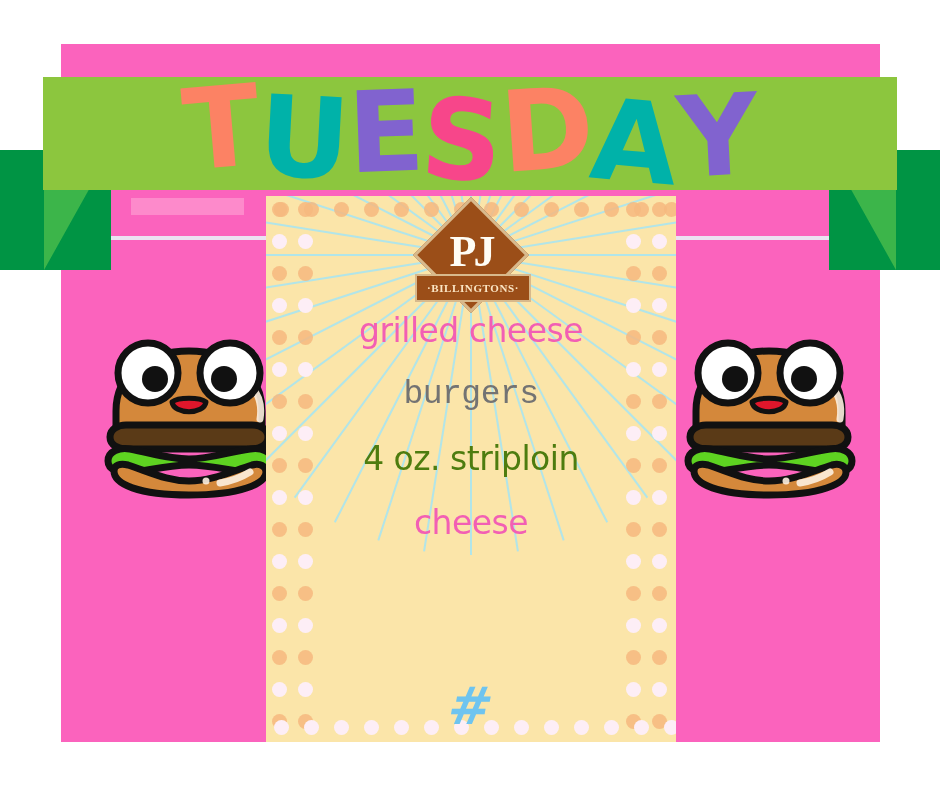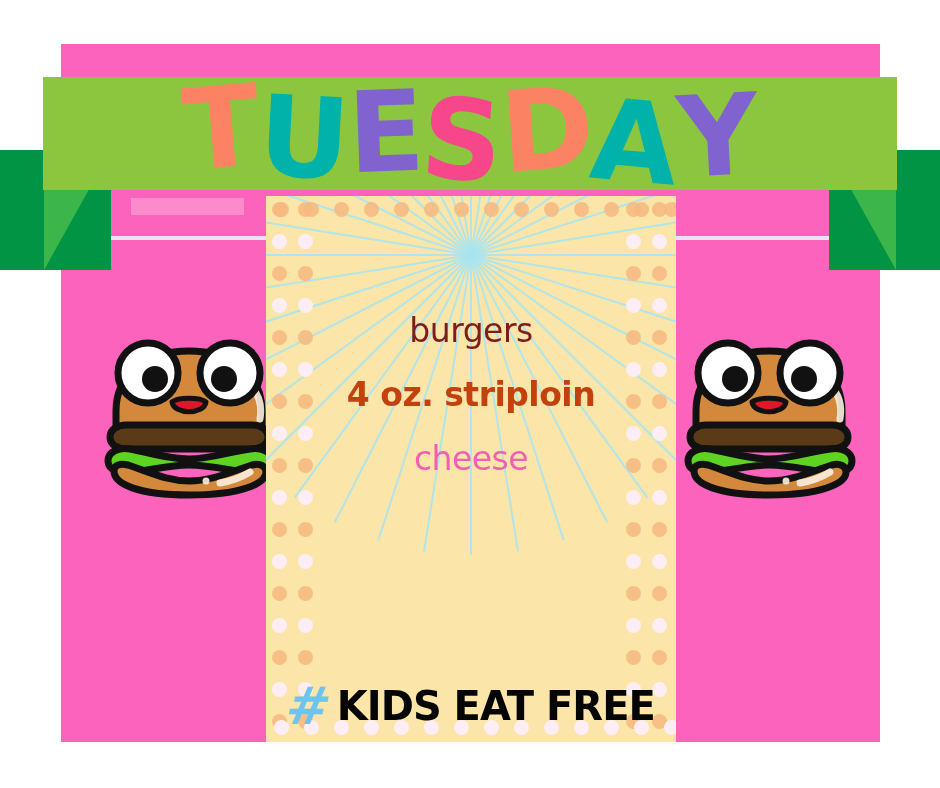--- a/index.html
+++ b/index.html
@@ -281,27 +281,34 @@
           <div class="dot-w" style="left: 188px; top: 2px;"></div>
           <div class="dot-w" style="left: 218px; top: 2px;"></div>
           <div class="dot-w" style="left: 248px; top: 2px;"></div>
           <div class="dot-w" style="left: 278px; top: 2px;"></div>
           <div class="dot-w" style="left: 308px; top: 2px;"></div>
           <div class="dot-w" style="left: 338px; top: 2px;"></div>
           <div class="dot-w" style="left: 368px; top: 2px;"></div>
           <div class="dot-w" style="left: 398px; top: 2px;"></div>
         </div>
 
+      <div class="logo">
+        <div class="diamond"></div>
+        <div class="pj">PJ</div>
+        <div class="logo-banner">
+          <span>·BILLINGTONS·</span>
+        </div>
+      </div>
 
       <div class="menu" id="menu-list">
-          <div class="menu-item" style="color: #7f1d1d;">burgers</div>
-          <div class="menu-item" style="color: #c2410c; font-weight: bold;">4 oz. striploin</div>
+          <div class="menu-item" style="color: rgb(242, 95, 180);">grilled cheese</div>
+          <div class="menu-item" style="color: #737373; font-family: Liberation Mono, monospace;">burgers</div>
+          <div class="menu-item" style="color: #4d7c0f;">4 oz. striploin</div>
           <div class="menu-item" style="color: rgb(242, 95, 180);">cheese</div>
         </div>
 
       <div class="tagline">
         <span class="hash">#</span>
-        <span class="tag-text">KIDS EAT FREE</span>
       </div>
     </div>
   </div>
 
 </div>
 
 </body></html>

